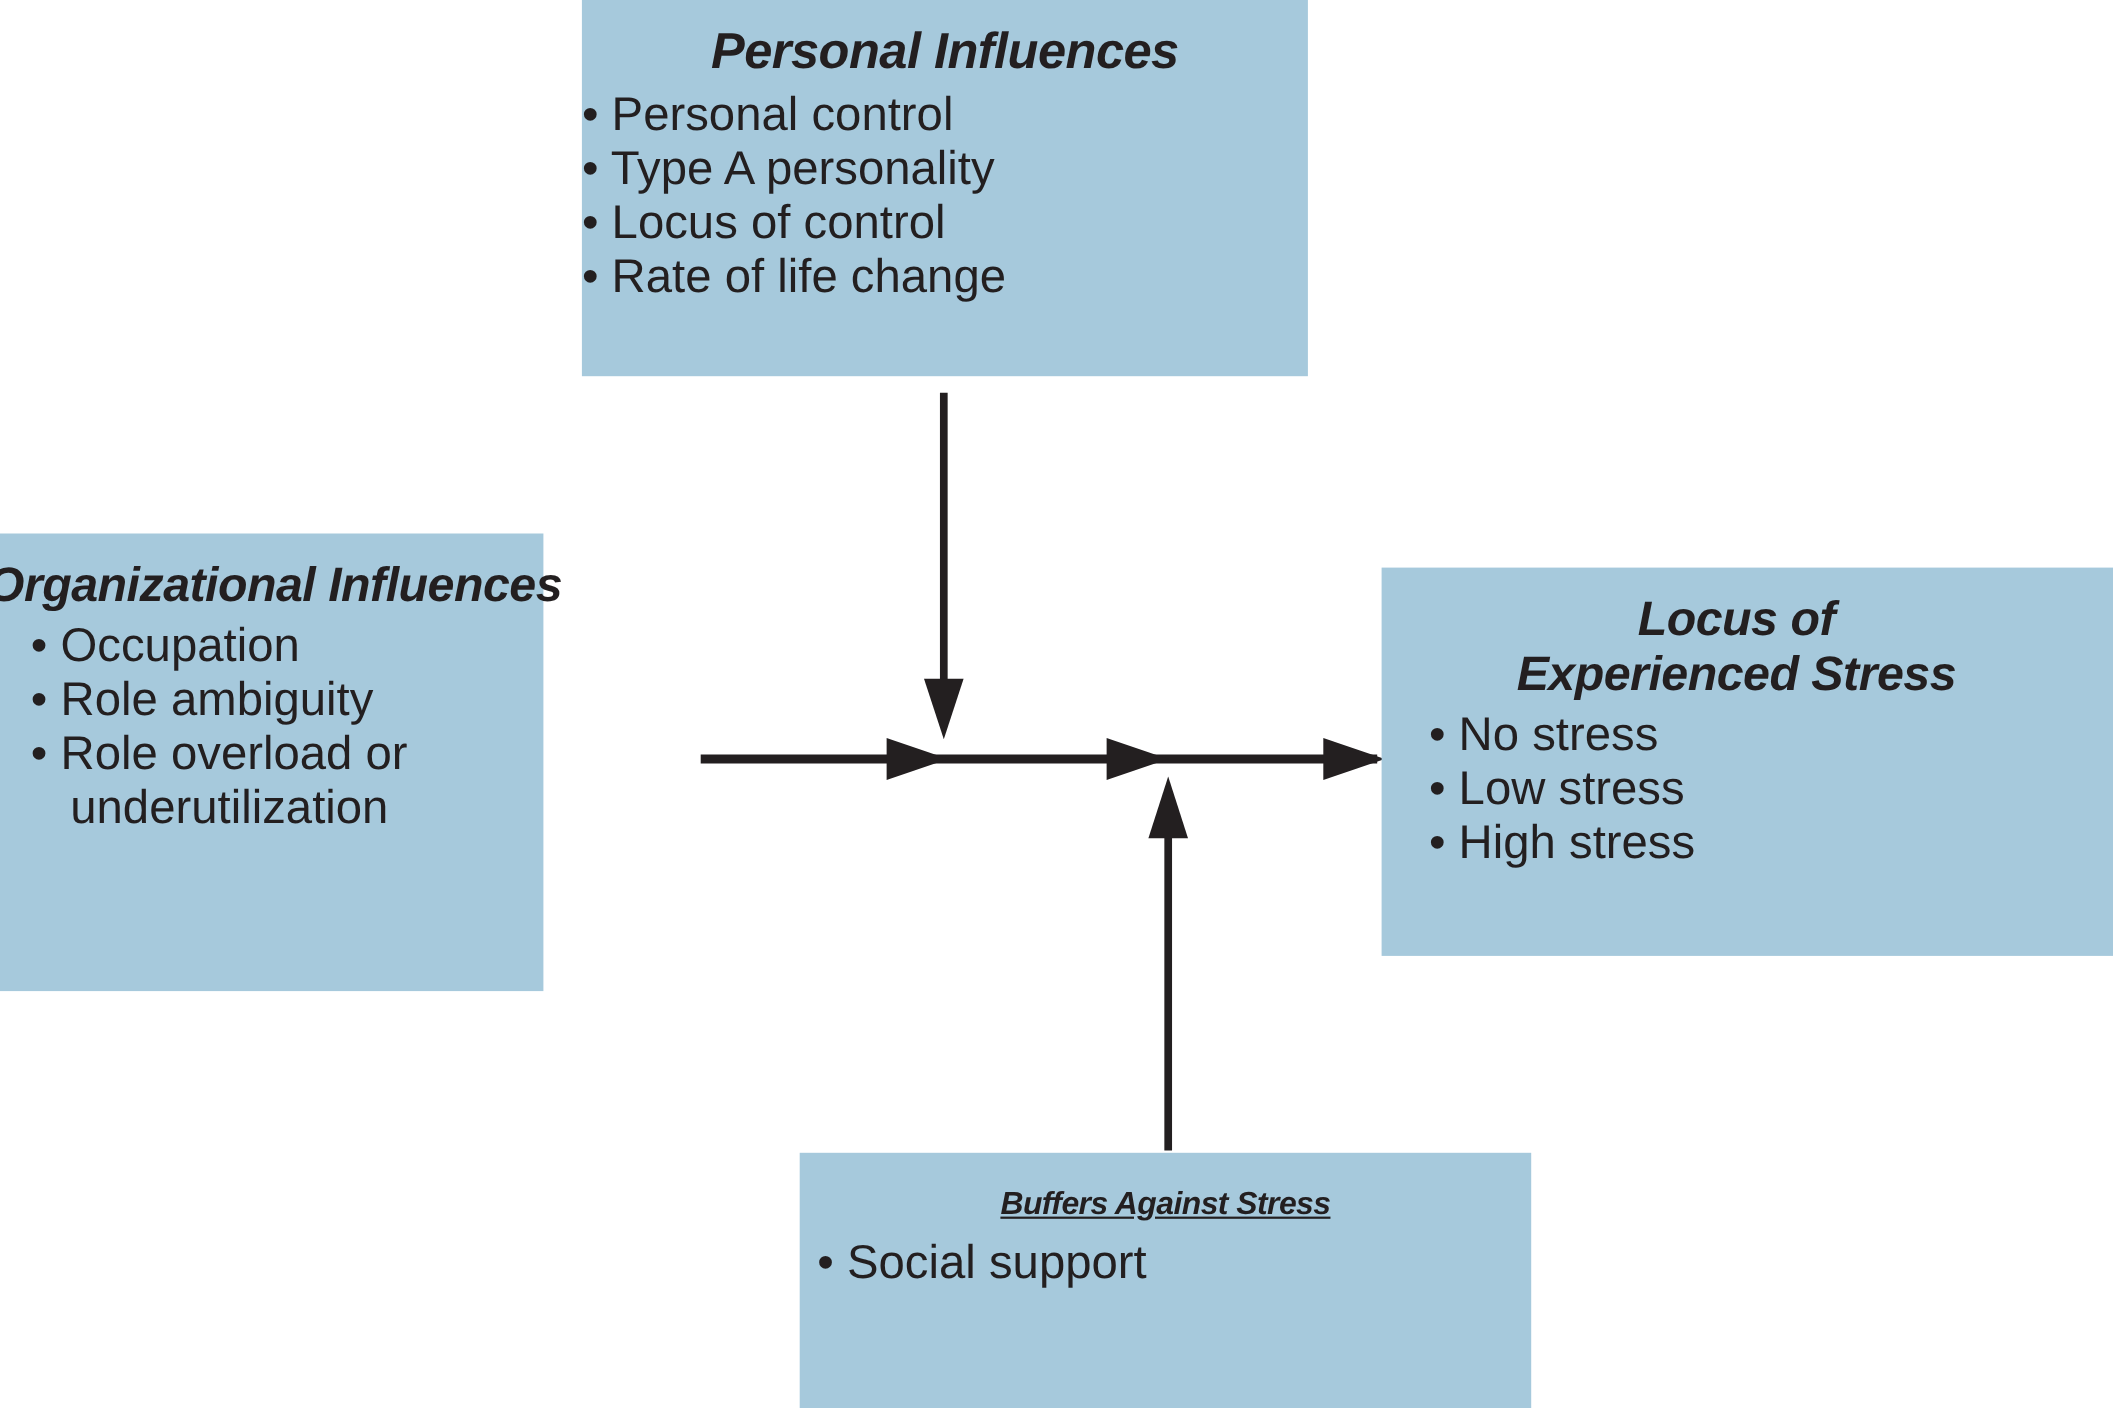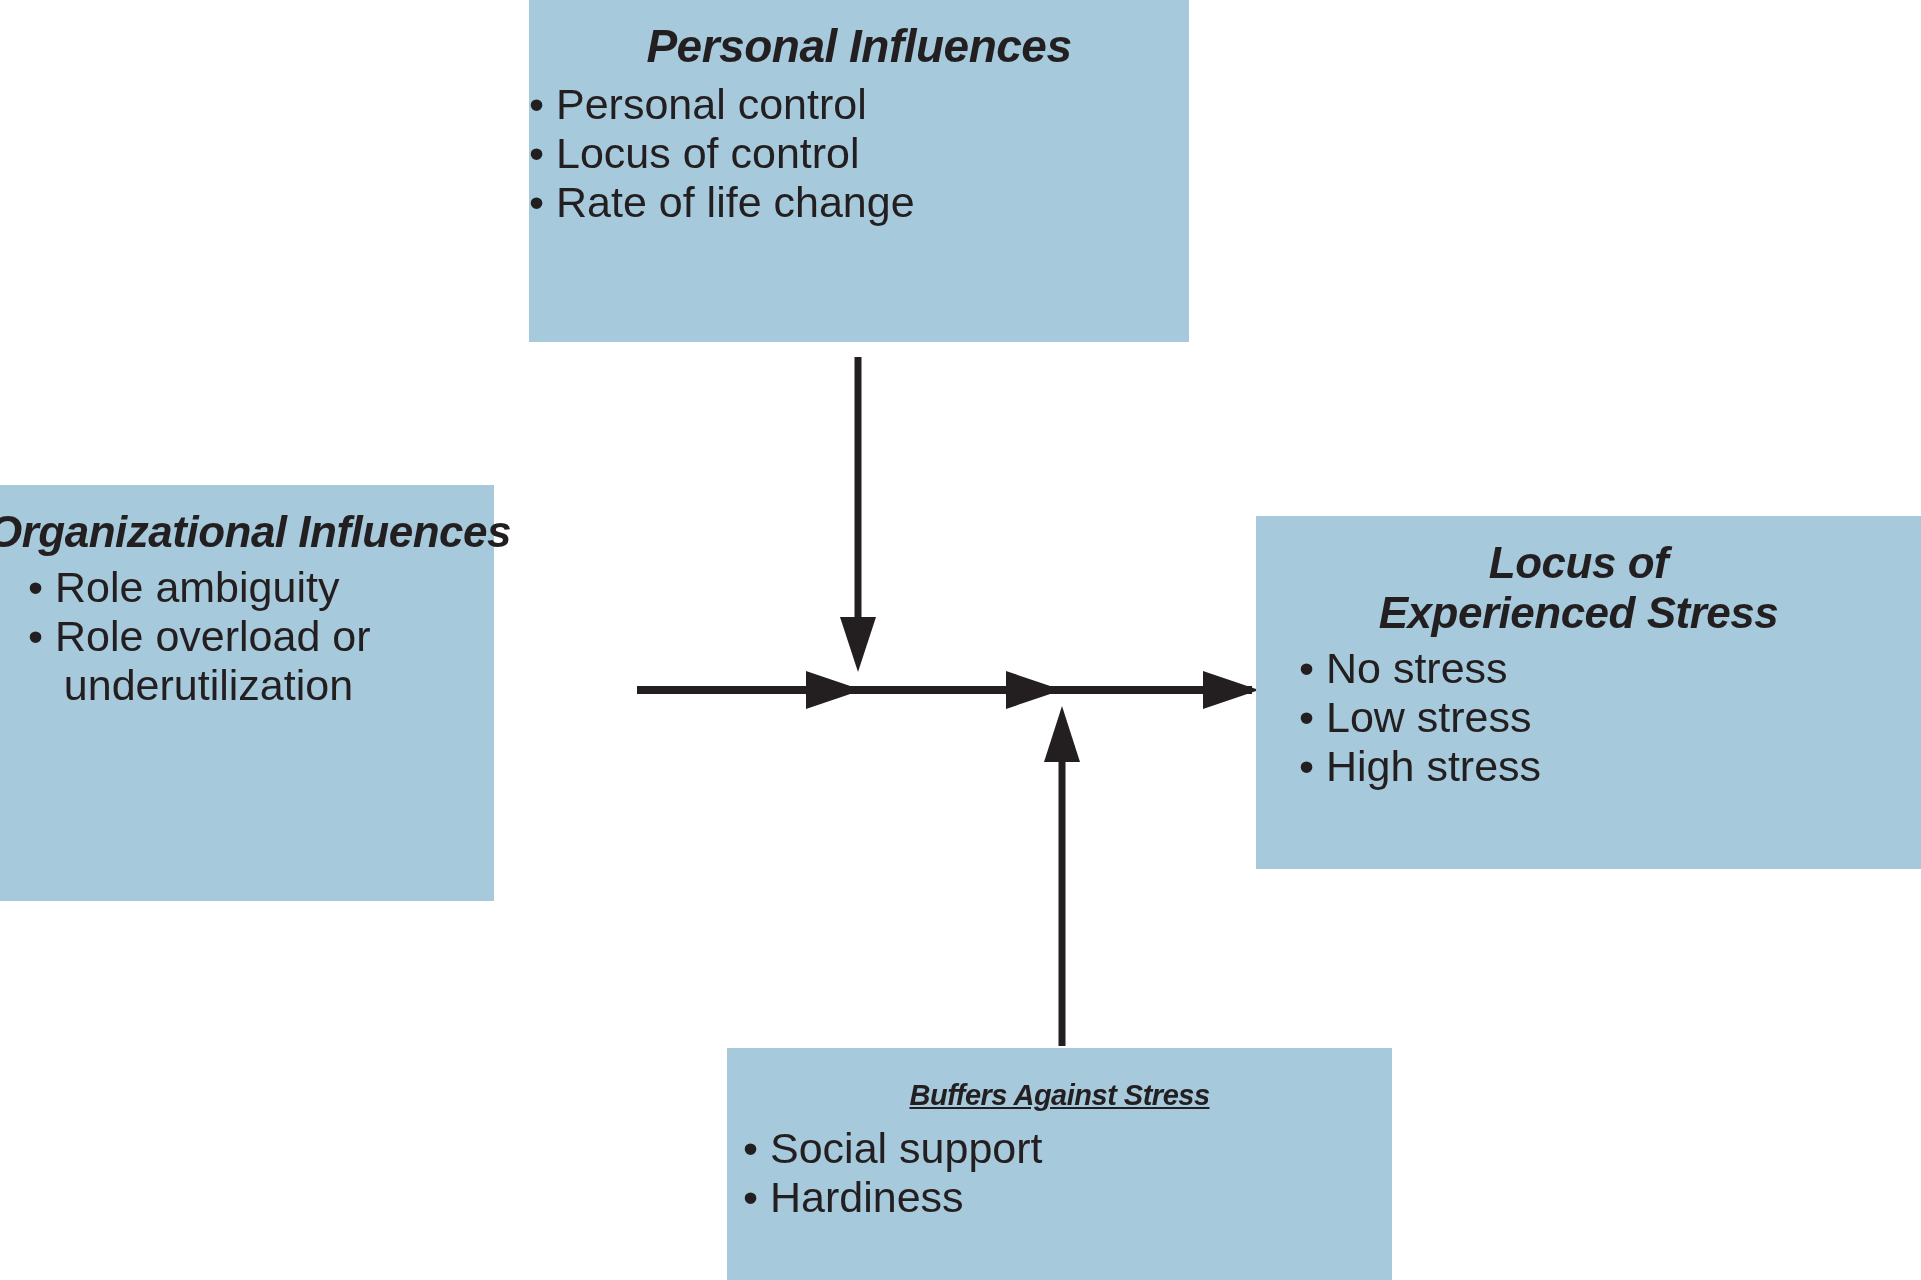--- a/index.html
+++ b/index.html
@@ -165,28 +165,30 @@
     <g>
       <line x1="1062" y1="1046" x2="1062" y2="735" stroke="#231f20" stroke-width="7"></line>
       <polygon points="1062,706 1044,762 1080,762" fill="#231f20"></polygon>
     </g>
   </svg>
 
   <div class="box" id="box-personal">
     <div class="box-title">Personal Influences</div>
     <ul class="bullets">
       <li>• Personal control</li>
+      <li>• Type A personality</li>
       <li>• Locus of control</li>
       <li>• Rate of life change</li>
     </ul>
   </div>
 
   <div class="box" id="box-organizational">
     <div class="box-title">Organizational Influences</div>
     <ul class="bullets">
+      <li>• Occupation</li>
       <li>• Role ambiguity</li>
       <li>• Role overload or</li>
       <li class="wrap">   underutilization</li>
     </ul>
   </div>
 
   <div class="box" id="box-degree">
     <div class="box-title-block">
       <div>Locus of</div>
       <div>Experienced Stress</div>
@@ -195,17 +197,16 @@
       <li>• No stress</li>
       <li>• Low stress</li>
       <li>• High stress</li>
     </ul>
   </div>
 
   <div class="box" id="box-buffers">
     <div class="box-title">Buffers Against Stress</div>
     <ul class="bullets">
       <li>• Social support</li>
-      <li>• Hardiness</li>
     </ul>
   </div>
 
 </div>
 
 </body></html>

